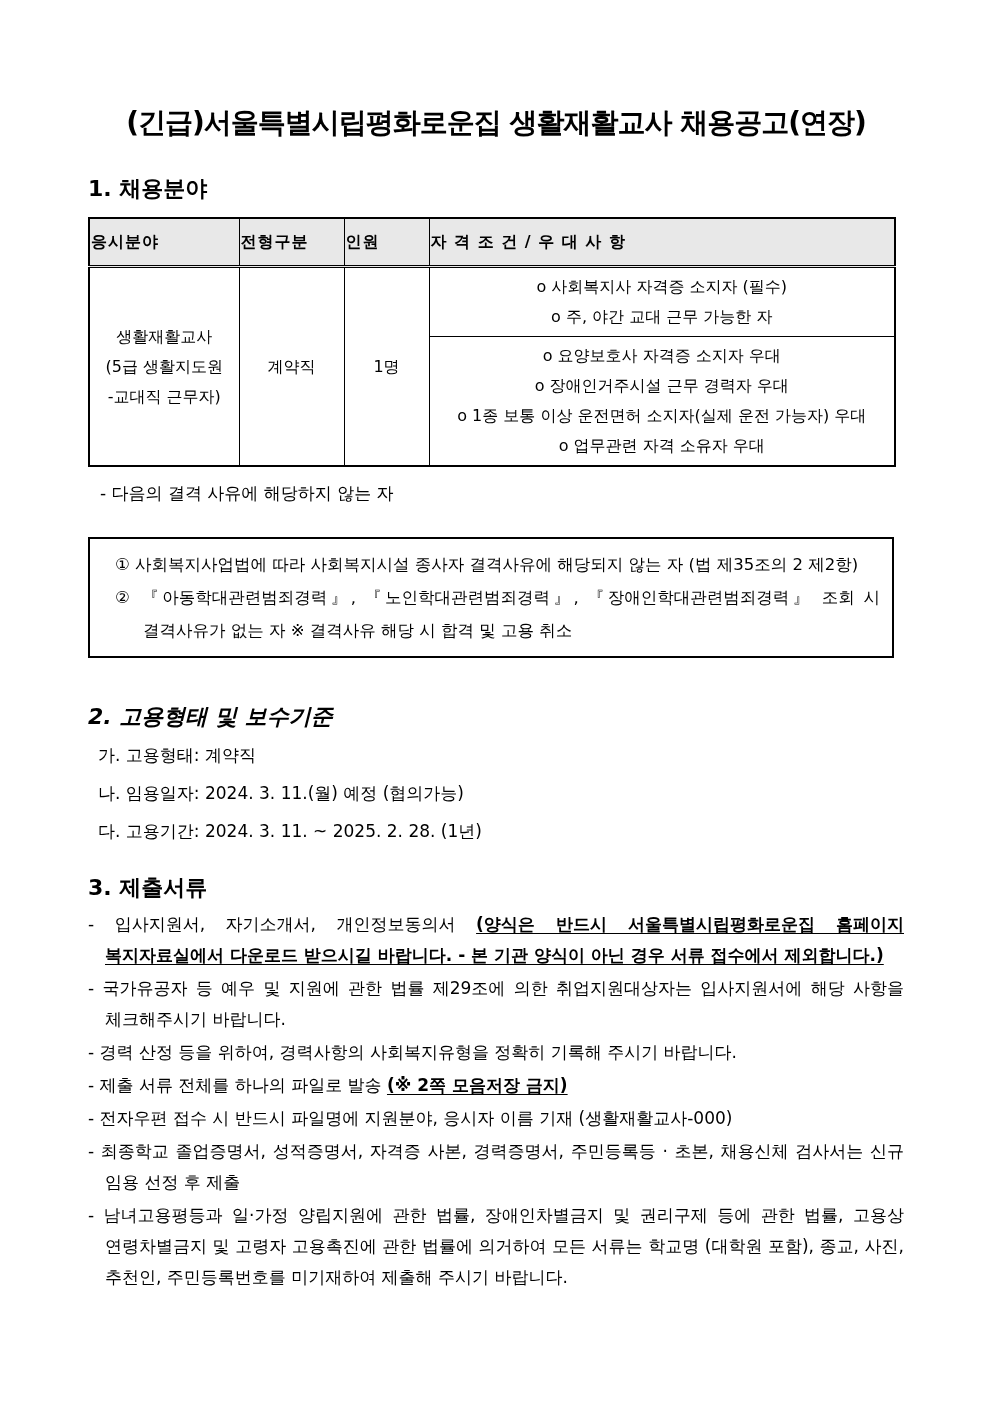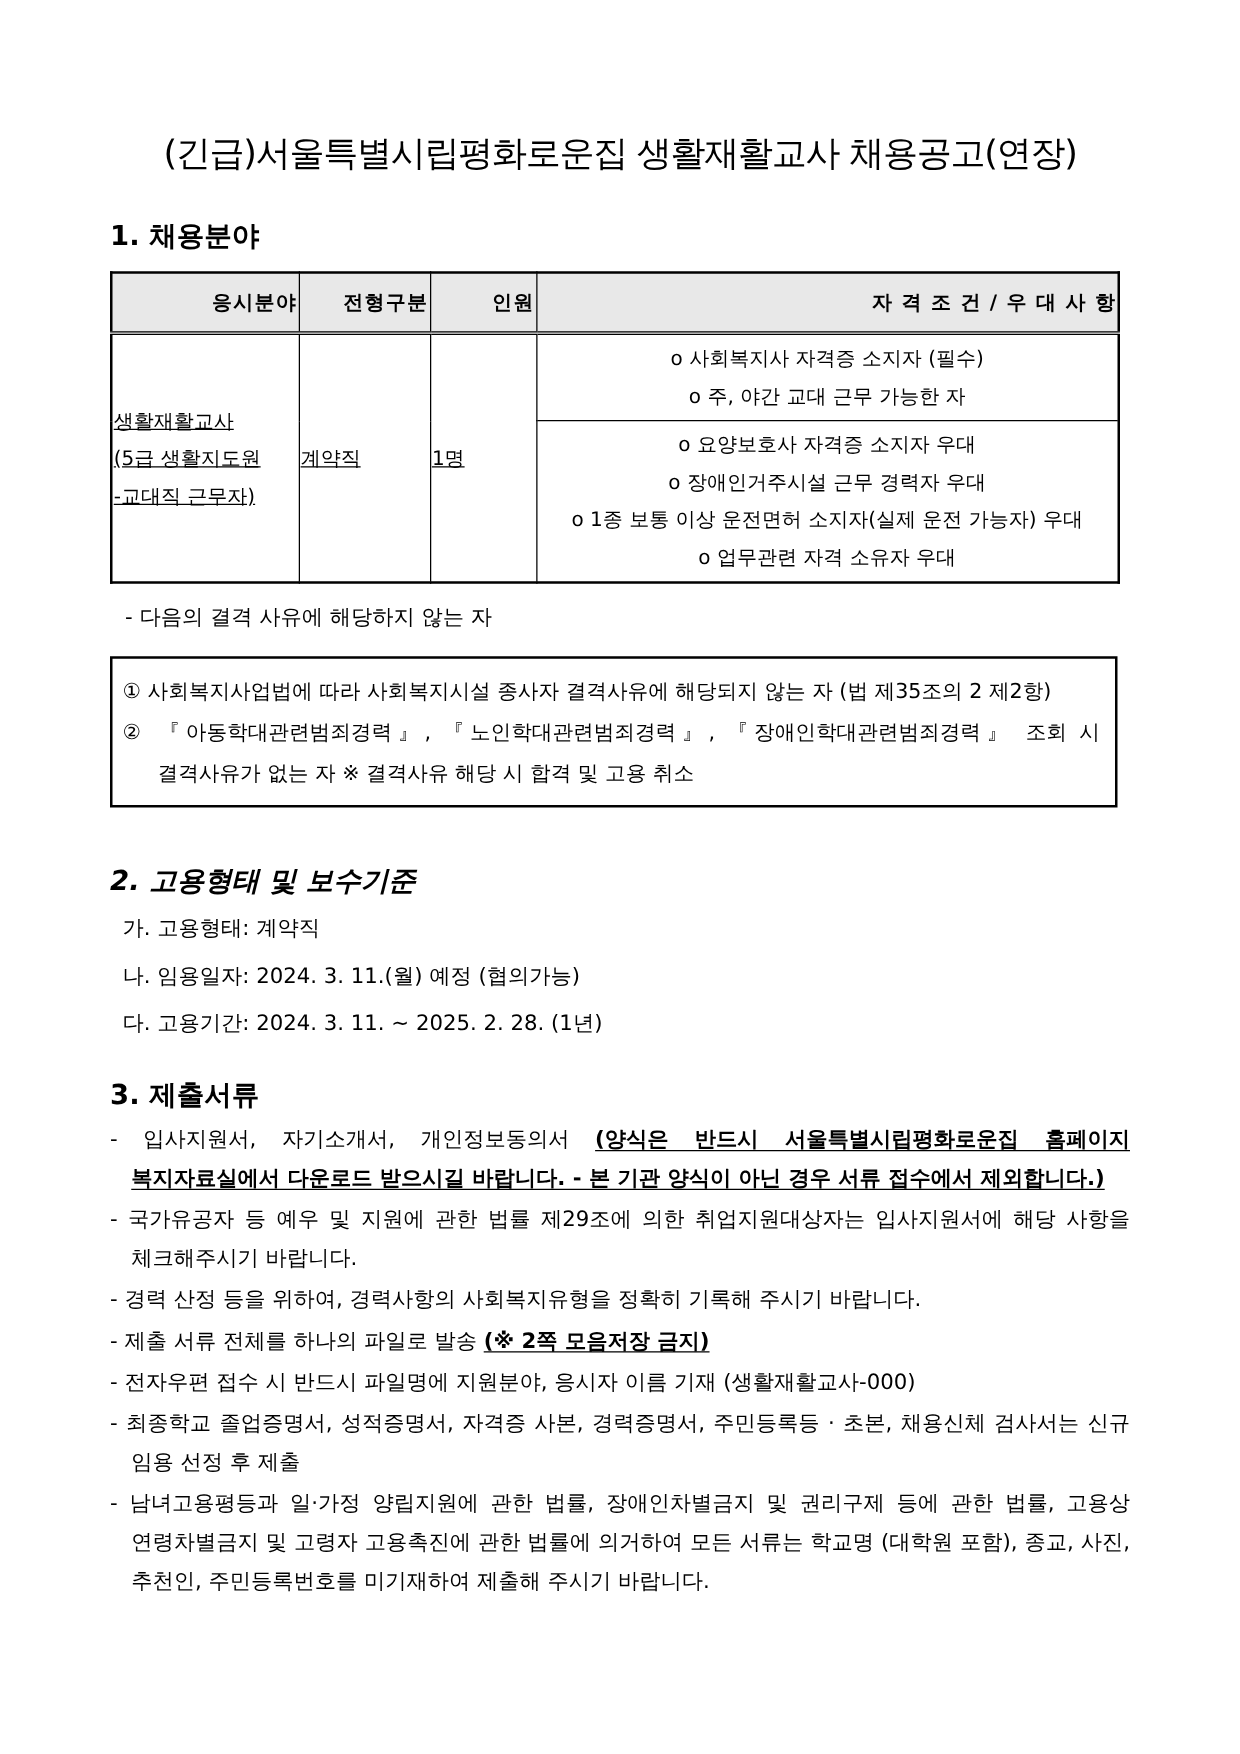--- a/index.html
+++ b/index.html
@@ -8,21 +8,21 @@
     width:992px; height:1403px;
     background:#ffffff; color:#000000;
     font-family:"DejaVu Sans","Liberation Sans",sans-serif;
     box-sizing:border-box;
     padding:104px 88px 0 88px;
     overflow:hidden;
     word-break:keep-all;
   }
   .title {
     margin:0;
-    font-size:28px; font-weight:normal;
+    font-size:28px; font-weight:bold;
     text-align:center; letter-spacing:-1px;
     color:#000;
   }
   .intro {
     margin:50px 0 0 0;
     font-size:17px; line-height:37px;
     text-align:justify; text-indent:32px;
     word-spacing:3px;
   }
   .sec-heading {
@@ -40,43 +40,43 @@
     border:2px solid #000;
     table-layout:fixed;
   }
   table.recruit th {
     background:#e8e8e8;
     border:1px solid #000;
     border-bottom:3px double #000;
     height:44px;
     font-weight:bold;
     letter-spacing:1px;
-    text-align:right;
+    text-align:left;
   }
   table.recruit td {
     border:1px solid #000;
     vertical-align:middle;
   }
   .col-field { width:150px; }
   .col-type  { width:105px; }
   .col-count { width:85px; }
   .col-qual  { width:466px; }
-  td.center { text-align:left; line-height:30px;text-decoration:underline; }
+  td.center { text-align:center; line-height:30px; }
   td.qual { padding:4px 8px; line-height:30px; text-align:center; }
   td.qual div { white-space:nowrap; overflow:hidden; }
 
   .note {
     margin:15px 0 0 12px;
     font-size:17px;
   }
   .dq-box {
-    margin-top:20px;
+    margin-top:32px;
     border:2px solid #000;
     width:806px; box-sizing:border-box;
-    padding:9px 12px 9px 8px;
+    padding:9px 12px 9px 25px;
     font-size:16.5px; line-height:33px;
   }
   .dq-item {
     margin:0;
     padding-left:28px; text-indent:-28px;
     text-align:justify;
   }
 
   .s2-item {
     margin:7px 0 0 10px;

